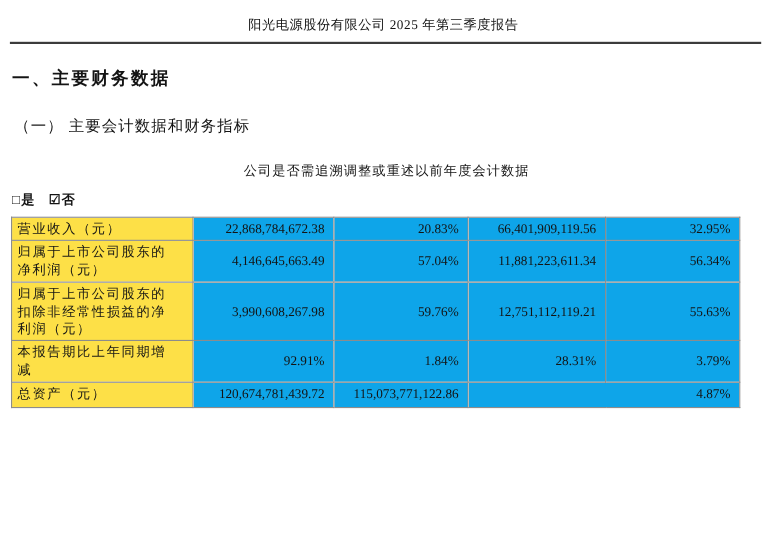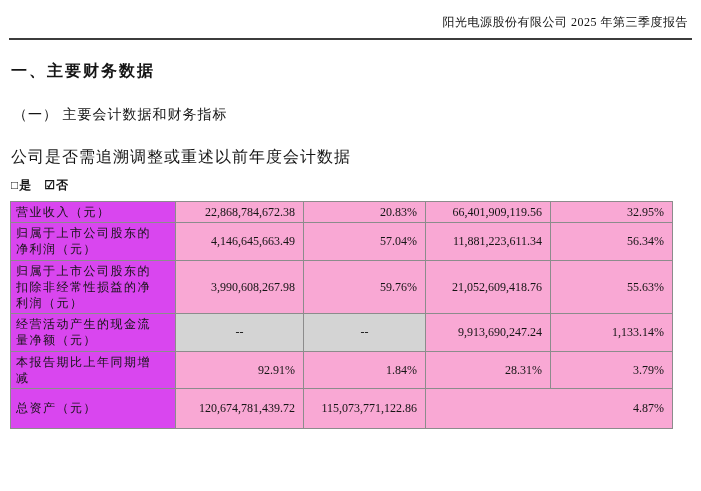--- a/index.html
+++ b/index.html
@@ -3,35 +3,35 @@
 <meta charset="utf-8">
 <style>
   html,body{margin:0;padding:0;}
   body{
     width:701px;height:491px;background:#ffffff;color:#141414;
     font-family:"Liberation Serif","DejaVu Serif",serif;
     font-size:12px;overflow:hidden;
   }
   .page{padding:0 9px;}
   .doc-header{
-    text-align:right;
+    text-align:center;
     padding:14px 4px 7px 0;
     font-size:12px;
     letter-spacing:0.5px;
     border-bottom:2px solid #3c3c3c;
   }
   .h1{
     margin:21px 0 0 2px;
     font-size:16px;font-weight:bold;letter-spacing:2px;font-family:Liberation Mono, monospace;
   }
   .h2{
     margin:24px 0 0 4px;
     font-size:14px;font-weight:normal;letter-spacing:1px;
   }
-  .note{margin:23px 0 0 2px;font-size:16px;letter-spacing:1px;}
+  .note{margin:23px 0 0 2px;font-size:12px;letter-spacing:1px;text-align:center;}
   .checkline{margin:9px 0 0 2px;font-size:12px;letter-spacing:1px;font-weight:bold;}
   .checkline .box{margin-right:8px;}
   table.fin{
     border-collapse:collapse;
     table-layout:fixed;
     width:662px;
     margin:7px 0 0 1px;
     font-size:12px;
   }
   table.fin td{
@@ -39,27 +39,27 @@
     vertical-align:middle;
     line-height:1.35;
     overflow:hidden;
   }
   td.hdr{
     background:#ebebeb;
     text-align:center;
     padding:2px 3px;
   }
   td.lbl{
-    background:#d946ef;
+    background:#fde047;
     text-align:left;
     padding:2px 15px 2px 5px;
     letter-spacing:1.5px;
   }
   td.val{
-    background:#f9a8d4;
+    background:#0ea5e9;
     text-align:right;
     padding:2px 8px 2px 2px;
   }
   td.muted{
     background:#d4d4d4;
     text-align:center;
     padding:2px 3px;
   }
 </style>
 </head>
@@ -106,44 +106,37 @@
       <td class="val">4,146,645,663.49</td>
       <td class="val">57.04%</td>
       <td class="val">11,881,223,611.34</td>
       <td class="val">56.34%</td>
     </tr>
 
     <tr style="height:48px">
       <td class="lbl">归属于上市公司股东的扣除非经常性损益的净利润（元）</td>
       <td class="val">3,990,608,267.98</td>
       <td class="val">59.76%</td>
-      <td class="val">21,052,609,418.76</td>
+      <td class="val">12,751,112,119.21</td>
       <td class="val">55.63%</td>
     </tr>
 
-    <tr style="height:33px">
-      <td class="lbl">经营活动产生的现金流量净额（元）</td>
-      <td class="muted">--</td>
-      <td class="muted">--</td>
-      <td class="val">9,913,690,247.24</td>
-      <td class="val">1,133.14%</td>
-    </tr>
 
 
 
     <tr style="height:18px">
       <td class="lbl">本报告期比上年同期增减</td>
       <td class="val">92.91%</td>
       <td class="val">1.84%</td>
       <td class="val">28.31%</td>
       <td class="val">3.79%</td>
     </tr>
 
 
-    <tr style="height:40px">
+    <tr style="height:23px">
       <td class="lbl">总资产（元）</td>
       <td class="val">120,674,781,439.72</td>
       <td class="val">115,073,771,122.86</td>
       <td class="val" colspan="2">4.87%</td>
     </tr>
 
   </tbody>
     </table>
 </div>
 

